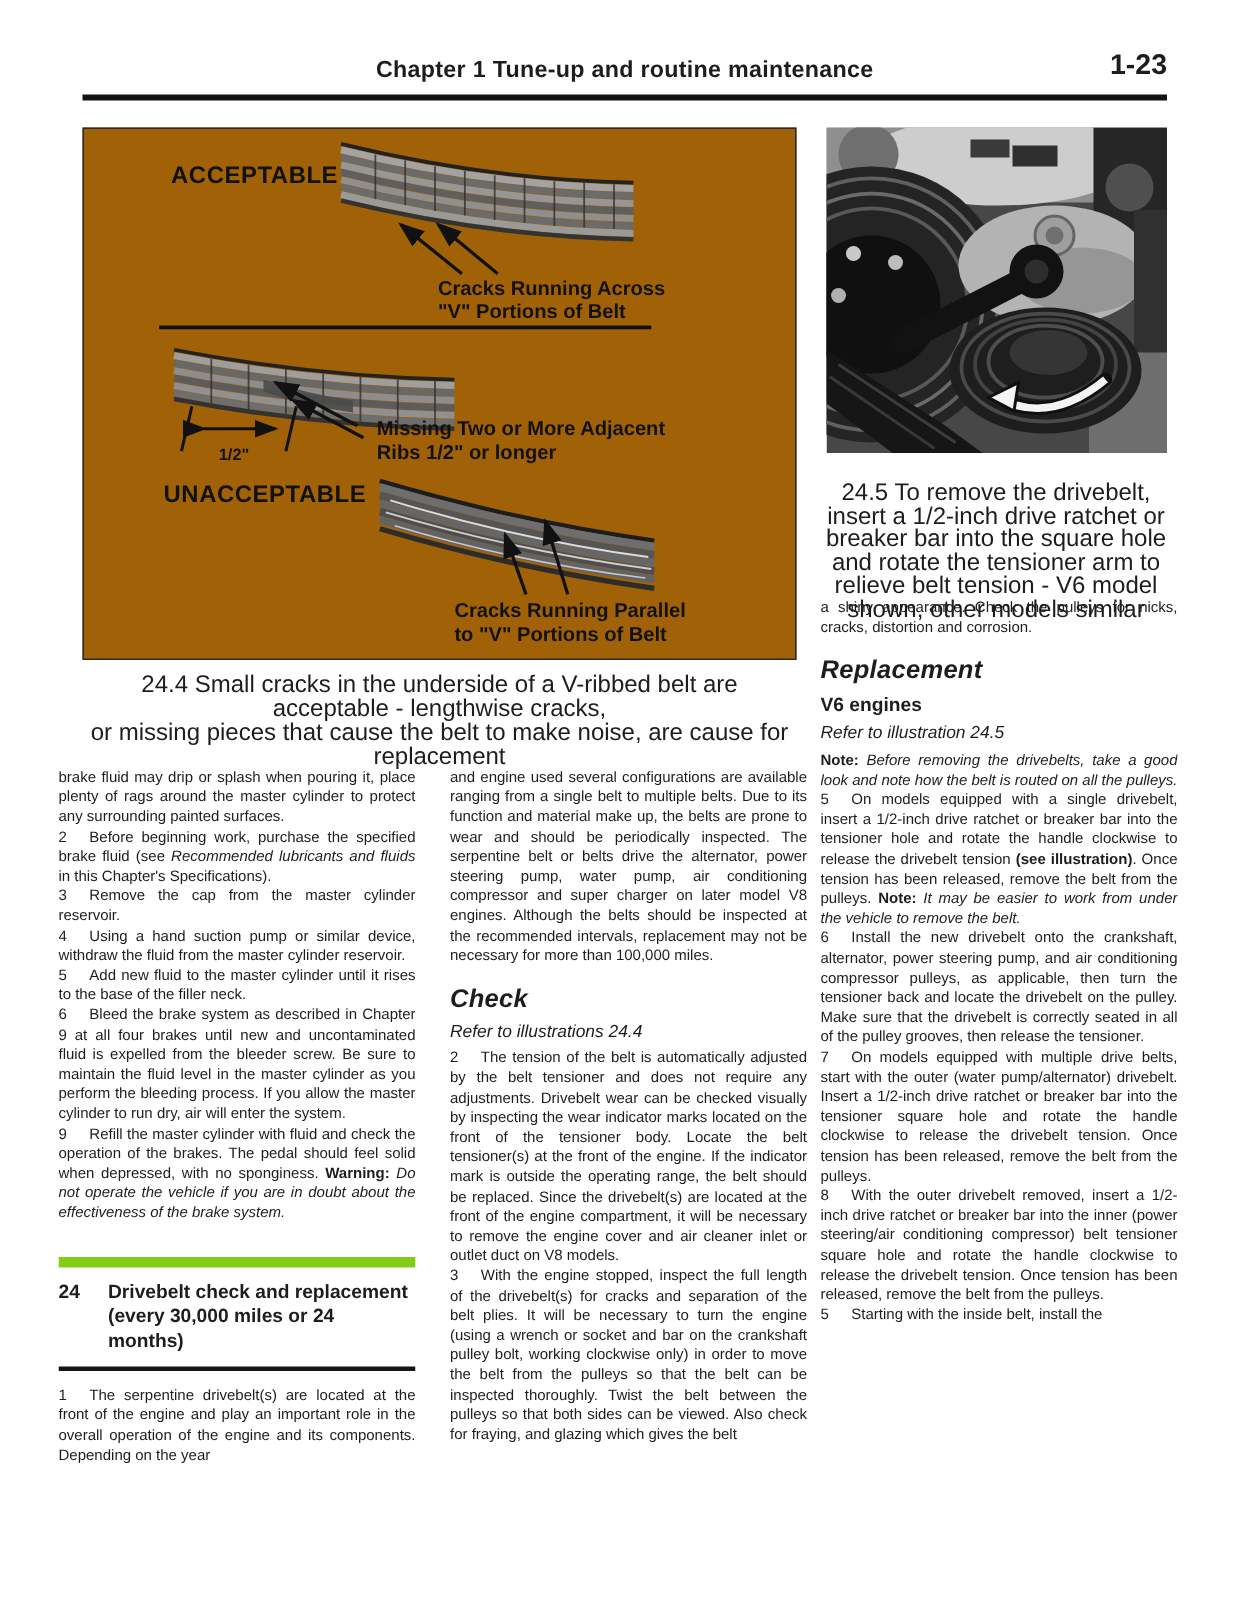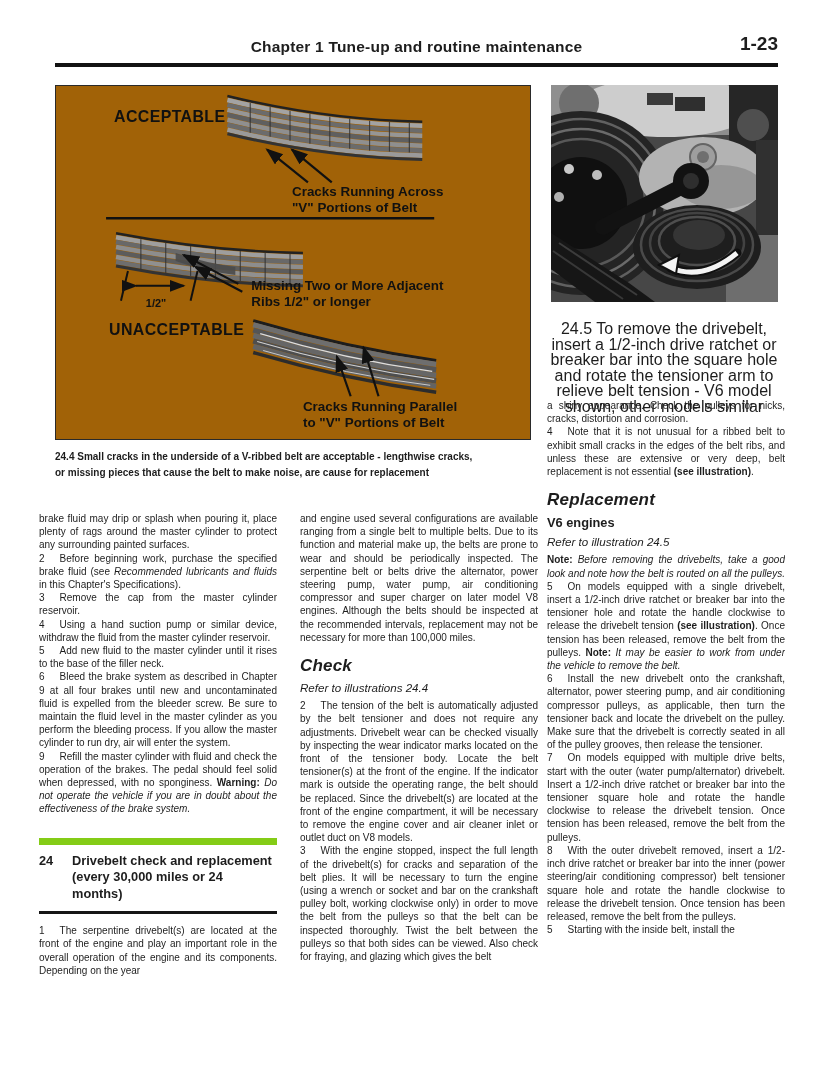--- a/index.html
+++ b/index.html
@@ -5,22 +5,22 @@
   html,body{margin:0;padding:0;background:#ffffff;}
   .page{position:relative;width:833px;height:1066px;background:#ffffff;
         font-family:"Liberation Sans",sans-serif;color:#1d1d1d;overflow:hidden;}
   .chapter-title{position:absolute;top:38px;left:55px;width:723px;text-align:center;
         font-weight:bold;font-size:15.5px;letter-spacing:.2px;}
   .page-number{position:absolute;top:33px;right:55px;font-weight:bold;font-size:19px;}
   .header-rule{position:absolute;top:63px;left:55px;width:723px;height:4px;background:#121212;}
   .figure-box{position:absolute;left:55px;top:85px;width:476px;height:355px;
         border:1.5px solid #2a2a2a;box-sizing:border-box;background:#a16207;}
   .figure-box svg{display:block;width:100%;height:100%;}
-  .fig-caption{position:absolute;left:55px;top:449px;width:476px;
-        font-weight:bold;font-size:10px;line-height:16px;}
+  .fig-caption{position:absolute;left:55px;top:449px;width:476px;text-align:center;
+        font-weight:normal;font-size:16px;line-height:16px;}
   .photo-box{position:absolute;left:551px;top:85px;width:227px;height:217px;}
   .photo-box svg{display:block;width:100%;height:100%;}
   .photo-caption{position:absolute;left:543px;top:310px;width:242px;text-align:center;
         font-weight:normal;font-size:16px;line-height:15.5px;margin-top:11px;}
   .col{position:absolute;width:238px;overflow:hidden;}
   .col-left{left:39px;top:512px;height:500px;}
   .col-mid{left:300px;top:512px;height:500px;}
   .col-right{left:547px;top:399px;height:630px;}
   .blk-p{margin:0;text-align:justify;font-size:10px;line-height:13.2px;}
   .blk-h1{font-size:17px;font-weight:bold;font-style:italic;margin:12px 0 5px;letter-spacing:.2px;}
@@ -203,21 +203,20 @@
     </div>
   <div class="col col-mid">
       <div class="blk-p"><span>and engine used several configurations are available ranging from a single belt to multiple belts. Due to its function and material make up, the belts are prone to wear and should be periodically inspected. The serpentine belt or belts drive the alternator, power steering pump, water pump, air conditioning compressor and super charger on later model V8 engines. Although the belts should be inspected at the recommended intervals, replacement may not be necessary for more than 100,000 miles.</span></div>
       <div class="blk-h1"><span>Check</span></div>
       <div class="blk-ref"><span>Refer to illustrations 24.4</span></div>
       <div class="blk-p"><span>2   The tension of the belt is automatically adjusted by the belt tensioner and does not require any adjustments. Drivebelt wear can be checked visually by inspecting the wear indicator marks located on the front of the tensioner body. Locate the belt tensioner(s) at the front of the engine. If the indicator mark is outside the operating range, the belt should be replaced. Since the drivebelt(s) are located at the front of the engine compartment, it will be necessary to remove the engine cover and air cleaner inlet or outlet duct on V8 models.</span></div>
       <div class="blk-p"><span>3   With the engine stopped, inspect the full length of the drivebelt(s) for cracks and separation of the belt plies. It will be necessary to turn the engine (using a wrench or socket and bar on the crankshaft pulley bolt, working clockwise only) in order to move the belt from the pulleys so that the belt can be inspected thoroughly. Twist the belt between the pulleys so that both sides can be viewed. Also check for fraying, and glazing which gives the belt</span></div>
     </div>
   <div class="col col-right">
       <div class="blk-p"><span>a shiny appearance. Check the pulleys for nicks, cracks, distortion and corrosion.</span></div>
-      <div class="blk-p"><span>4   Note that it is not unusual for a ribbed belt to exhibit small cracks in the edges of the belt ribs, and unless these are extensive or very deep, belt replacement is not essential </span><span class="b">(see illustration)</span><span>.</span></div>
       <div class="blk-h1"><span>Replacement</span></div>
       <div class="blk-h2"><span>V6 engines</span></div>
       <div class="blk-ref"><span>Refer to illustration 24.5</span></div>
       <div class="blk-p"><span class="b">Note: </span><span class="i">Before removing the drivebelts, take a good look and note how the belt is routed on all the pulleys.</span></div>
       <div class="blk-p"><span>5   On models equipped with a single drivebelt, insert a 1/2-inch drive ratchet or breaker bar into the tensioner hole and rotate the handle clockwise to release the drivebelt tension </span><span class="b">(see illustration)</span><span>. Once tension has been released, remove the belt from the pulleys. </span><span class="b">Note: </span><span class="i">It may be easier to work from under the vehicle to remove the belt.</span></div>
       <div class="blk-p"><span>6   Install the new drivebelt onto the crankshaft, alternator, power steering pump, and air conditioning compressor pulleys, as applicable, then turn the tensioner back and locate the drivebelt on the pulley. Make sure that the drivebelt is correctly seated in all of the pulley grooves, then release the tensioner.</span></div>
       <div class="blk-p"><span>7   On models equipped with multiple drive belts, start with the outer (water pump/alternator) drivebelt. Insert a 1/2-inch drive ratchet or breaker bar into the tensioner square hole and rotate the handle clockwise to release the drivebelt tension. Once tension has been released, remove the belt from the pulleys.</span></div>
       <div class="blk-p"><span>8   With the outer drivebelt removed, insert a 1/2-inch drive ratchet or breaker bar into the inner (power steering/air conditioning compressor) belt tensioner square hole and rotate the handle clockwise to release the drivebelt tension. Once tension has been released, remove the belt from the pulleys.</span></div>
       <div class="blk-p"><span>5   Starting with the inside belt, install the</span></div>
     </div>

